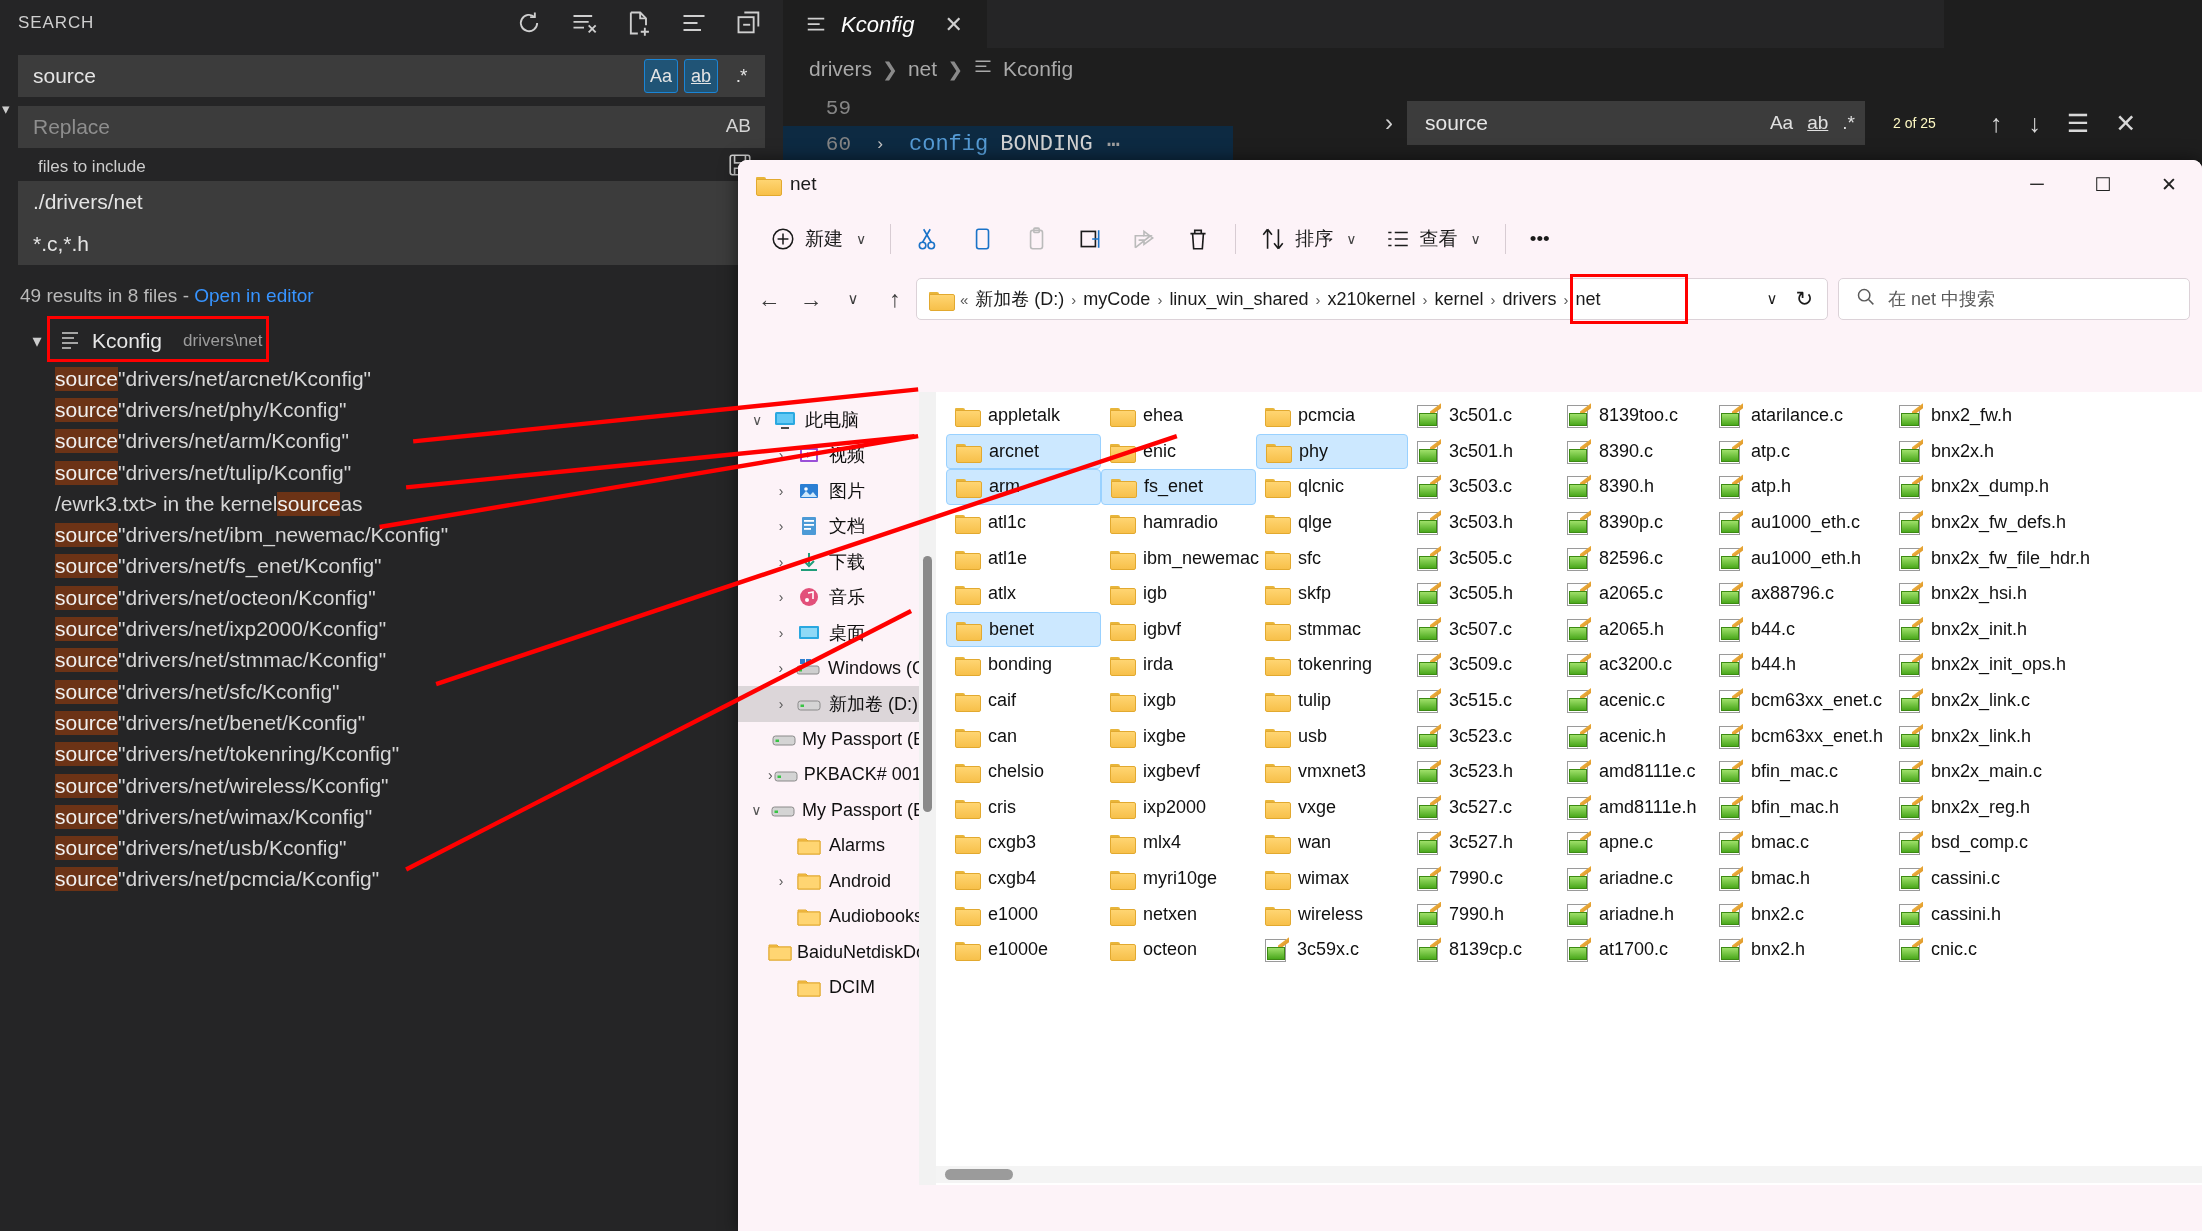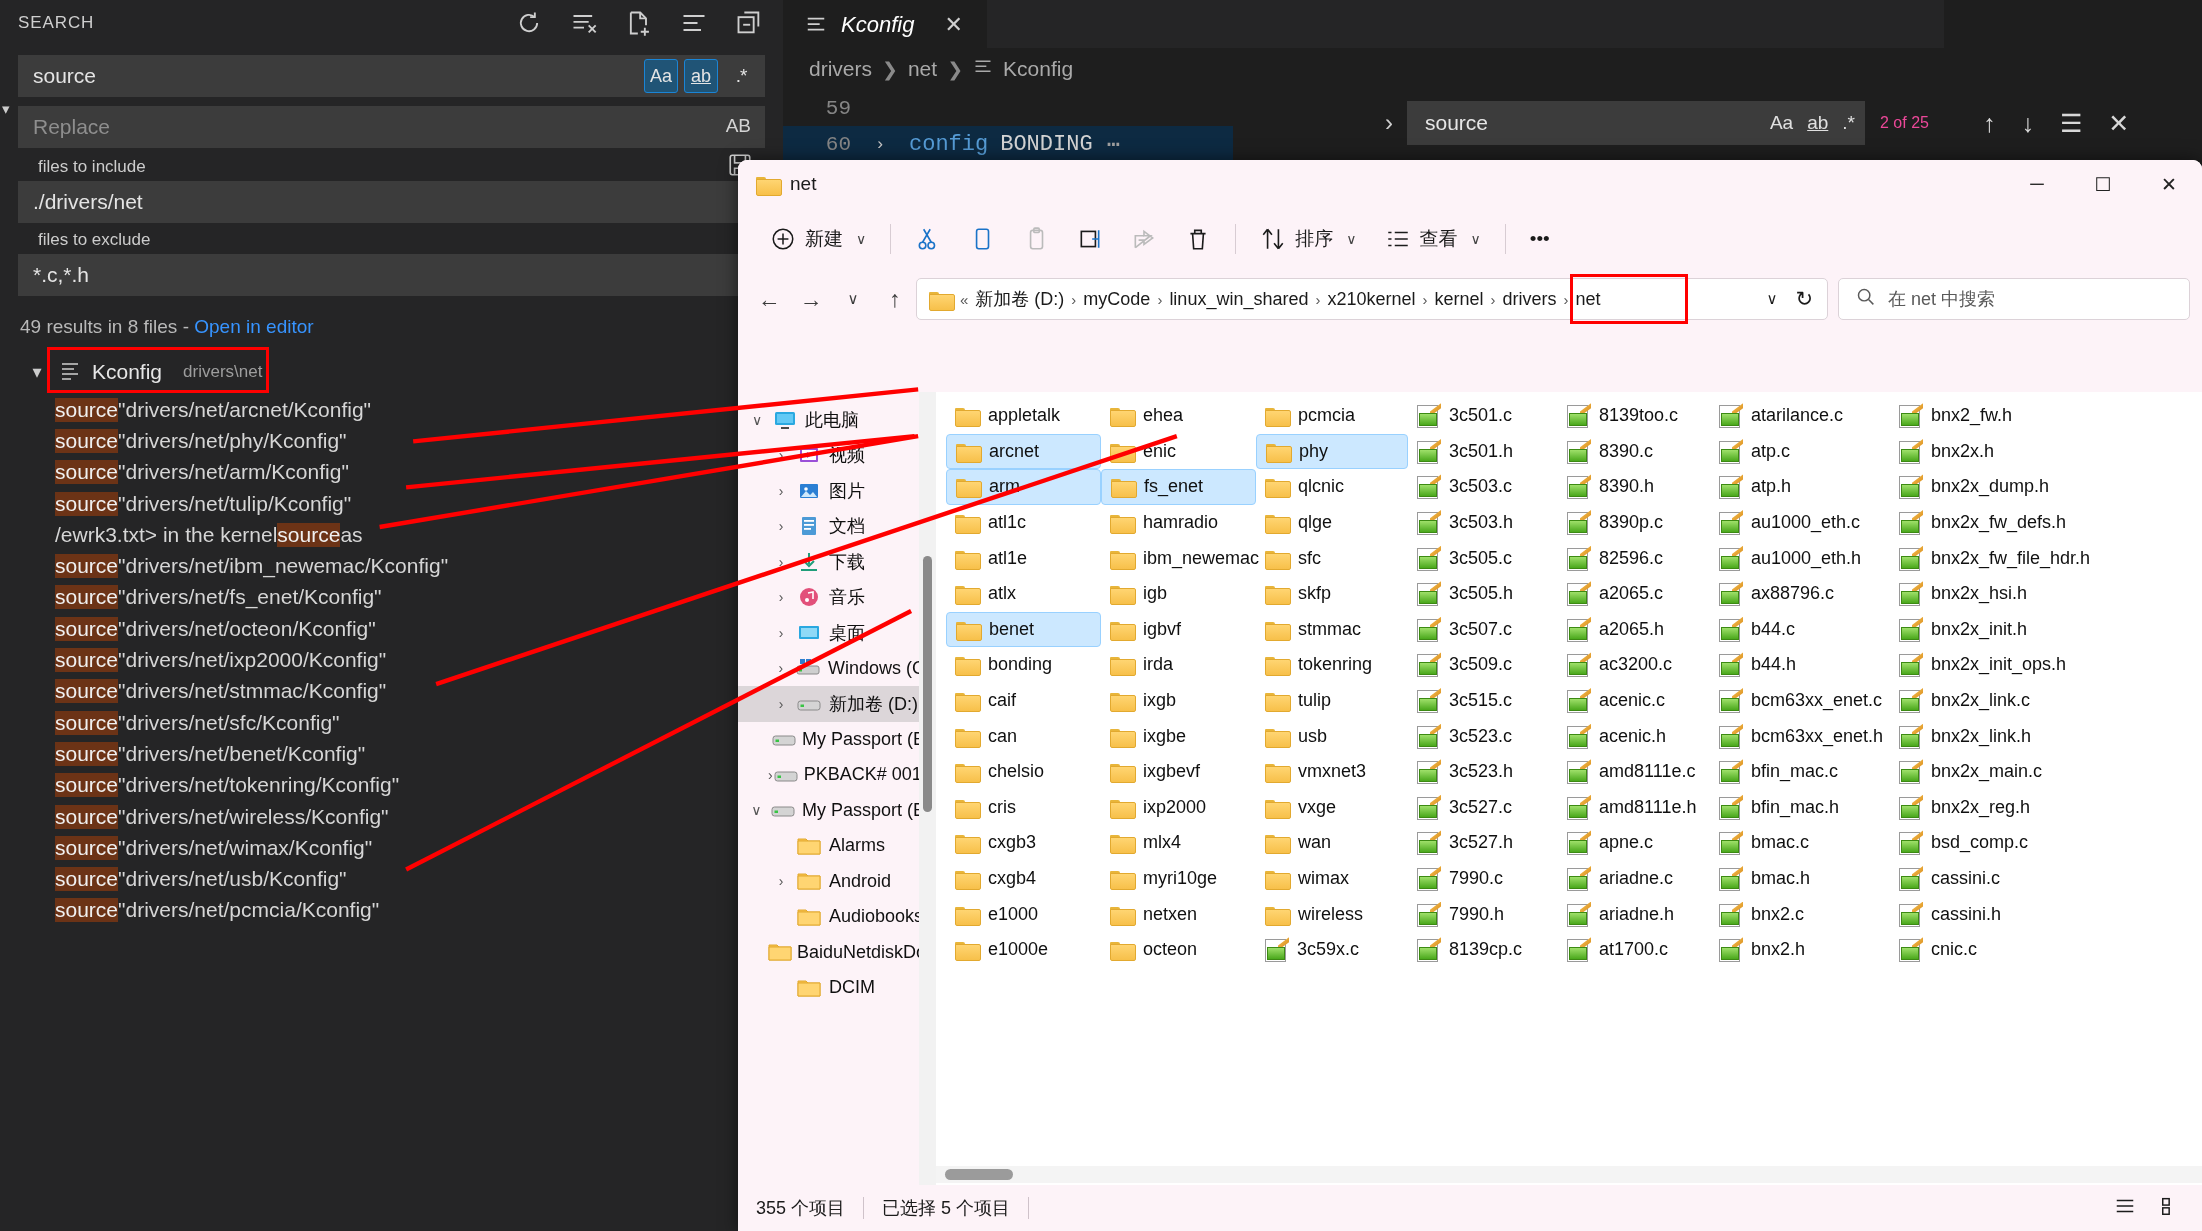--- a/index.html
+++ b/index.html
@@ -124,21 +124,21 @@
     height: 50px; color: #cccccc;
   }
   .fw-toggle { width: 36px; text-align: center; font-size: 24px; color: #cfcfcf; }
   .fw-inputbox {
     width: 458px; height: 44px; background: #3c3c3c;
     display: flex; align-items: center; padding: 0 10px 0 18px;
   }
   .fw-inputbox .val { flex: 1; font-size: 21px; color: #e6e6e6; }
   .fw-opts { display: flex; align-items: center; gap: 14px; }
   .fw-opts .o { font-size: 19px; color: #e0e0e0; }
-  .fw-count { font-size: 16px; margin-left: 15px; color: #ec4899; white-space: nowrap; }
+  .fw-count { font-size: 14px; margin-left: 28px; color: #fef9c3; white-space: nowrap; }
   .fw-btns { display: flex; align-items: center; gap: 26px; margin-left: 54px; }
   .fw-btns span { font-size: 25px; color: #d8d8d8; }
 
   
   .explorer {
     position: absolute; left: 738px; top: 160px; width: 1464px; height: 1071px;
     background: #fdf3f8;
     border-radius: 9px 9px 0 0;
     box-shadow: 0 0 18px rgba(0,0,0,.55);
     overflow: hidden;
@@ -322,21 +322,20 @@
             <svg width="26" height="26" viewBox="0 0 24 24" fill="none" stroke="currentColor" stroke-width="1.5">
                 <rect x="3" y="3" width="18" height="18" rx="2"></rect>
                 <path d="M7 3v7h10V3M7 21v-6h10v6"></path>
               </svg>
           </div>
         </div>
 
         <div class="field-label">files to include</div>
         <div class="inp">./drivers/net</div>
 
-        <div class="field-label">files to exclude</div>
         <div class="inp">*.c,*.h</div>
 
         <div class="results-count">
           <span>49 results in 8 files - </span><a href="#">Open in editor</a>
         </div>
 
         <div class="file-row">
           <span class="chev">▾</span>
           <span>
             <svg width="24" height="24" viewBox="0 0 24 24" fill="none" stroke="#cfcfcf" stroke-width="1.7">
@@ -1398,39 +1397,20 @@
                 <span>cnic.c</span>
               </div>
             </div>
           </div>
         <div class="hscroll">
           <div class="thumb"></div>
         </div>
       </div>
     </div>
 
-    <div class="ex-status">
-      <span>355 个项目</span>
-      <span class="divider"></span>
-      <span>已选择 5 个项目</span>
-      <span class="divider"></span>
-      <span class="status-right">
-        <span>
-          <svg width="26" height="22" viewBox="0 0 24 24" fill="none" stroke="#1b1b1b" stroke-width="1.6">
-              <path d="M3 6h18M3 12h18M3 18h18"></path>
-            </svg>
-        </span>
-        <span>
-          <svg width="26" height="22" viewBox="0 0 24 24" fill="none" stroke="#1b1b1b" stroke-width="1.6">
-              <rect x="3" y="4" width="7" height="7"></rect>
-              <rect x="3" y="14" width="7" height="7"></rect>
-            </svg>
-        </span>
-      </span>
-    </div>
   </div>
 
   <svg class="annot" viewBox="0 0 2202 1231">
     <g stroke="#ff0000" stroke-width="5" fill="none">
       <path d="M468 500 L1040 441"></path>
       <path d="M460 552 L1036 494"></path>
       <path d="M430 597 L1040 494"></path>
       <path d="M494 775 L1333 494"></path>
       <path d="M460 985 L1032 692"></path>
     </g>

